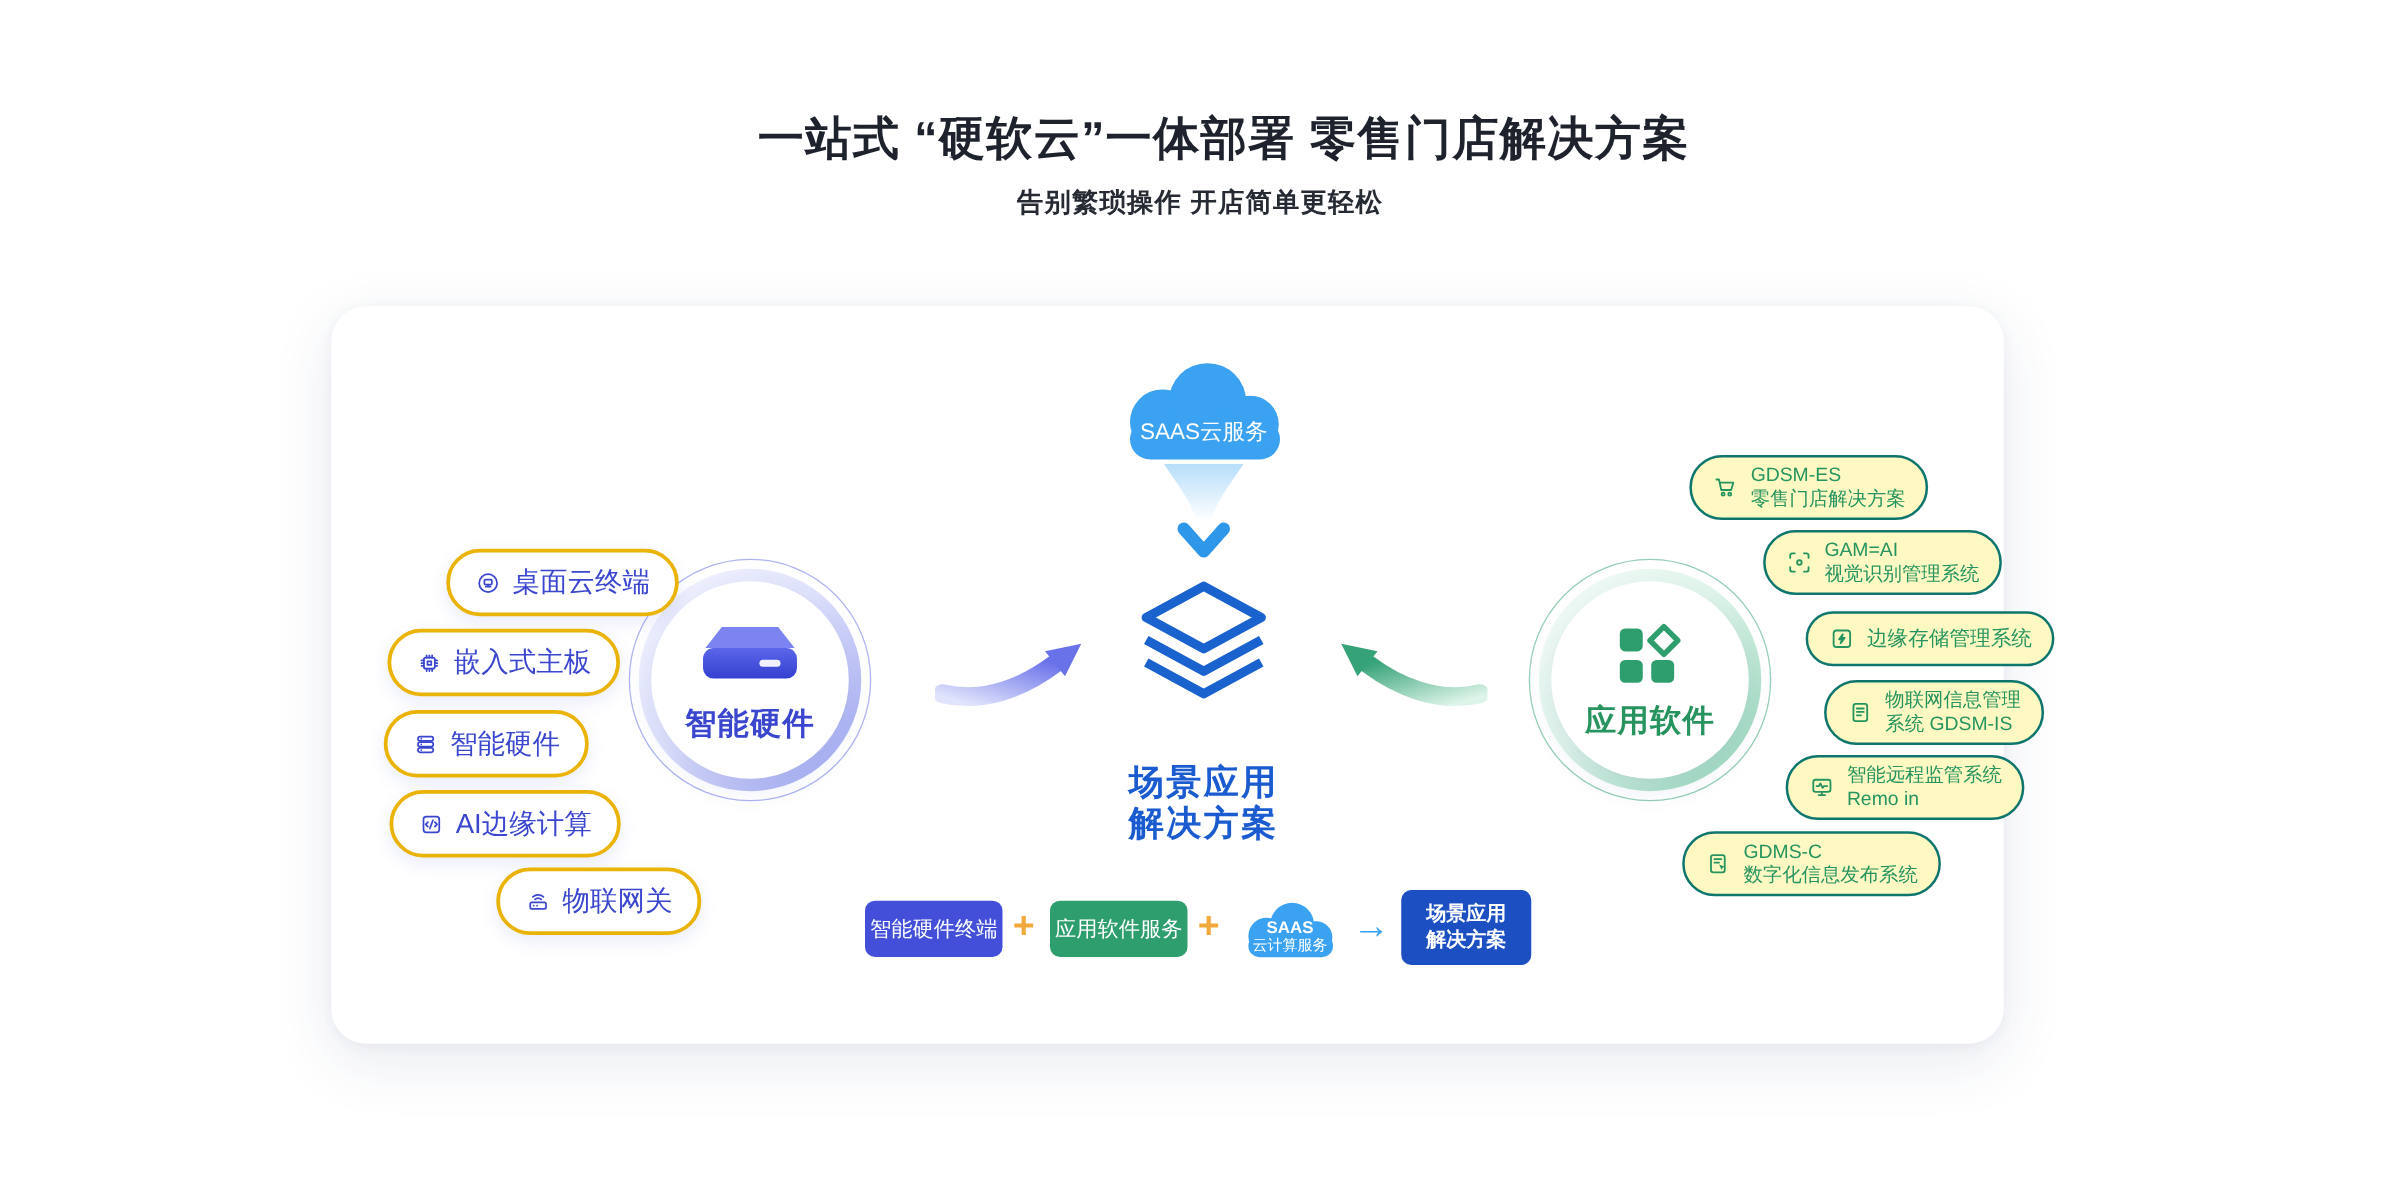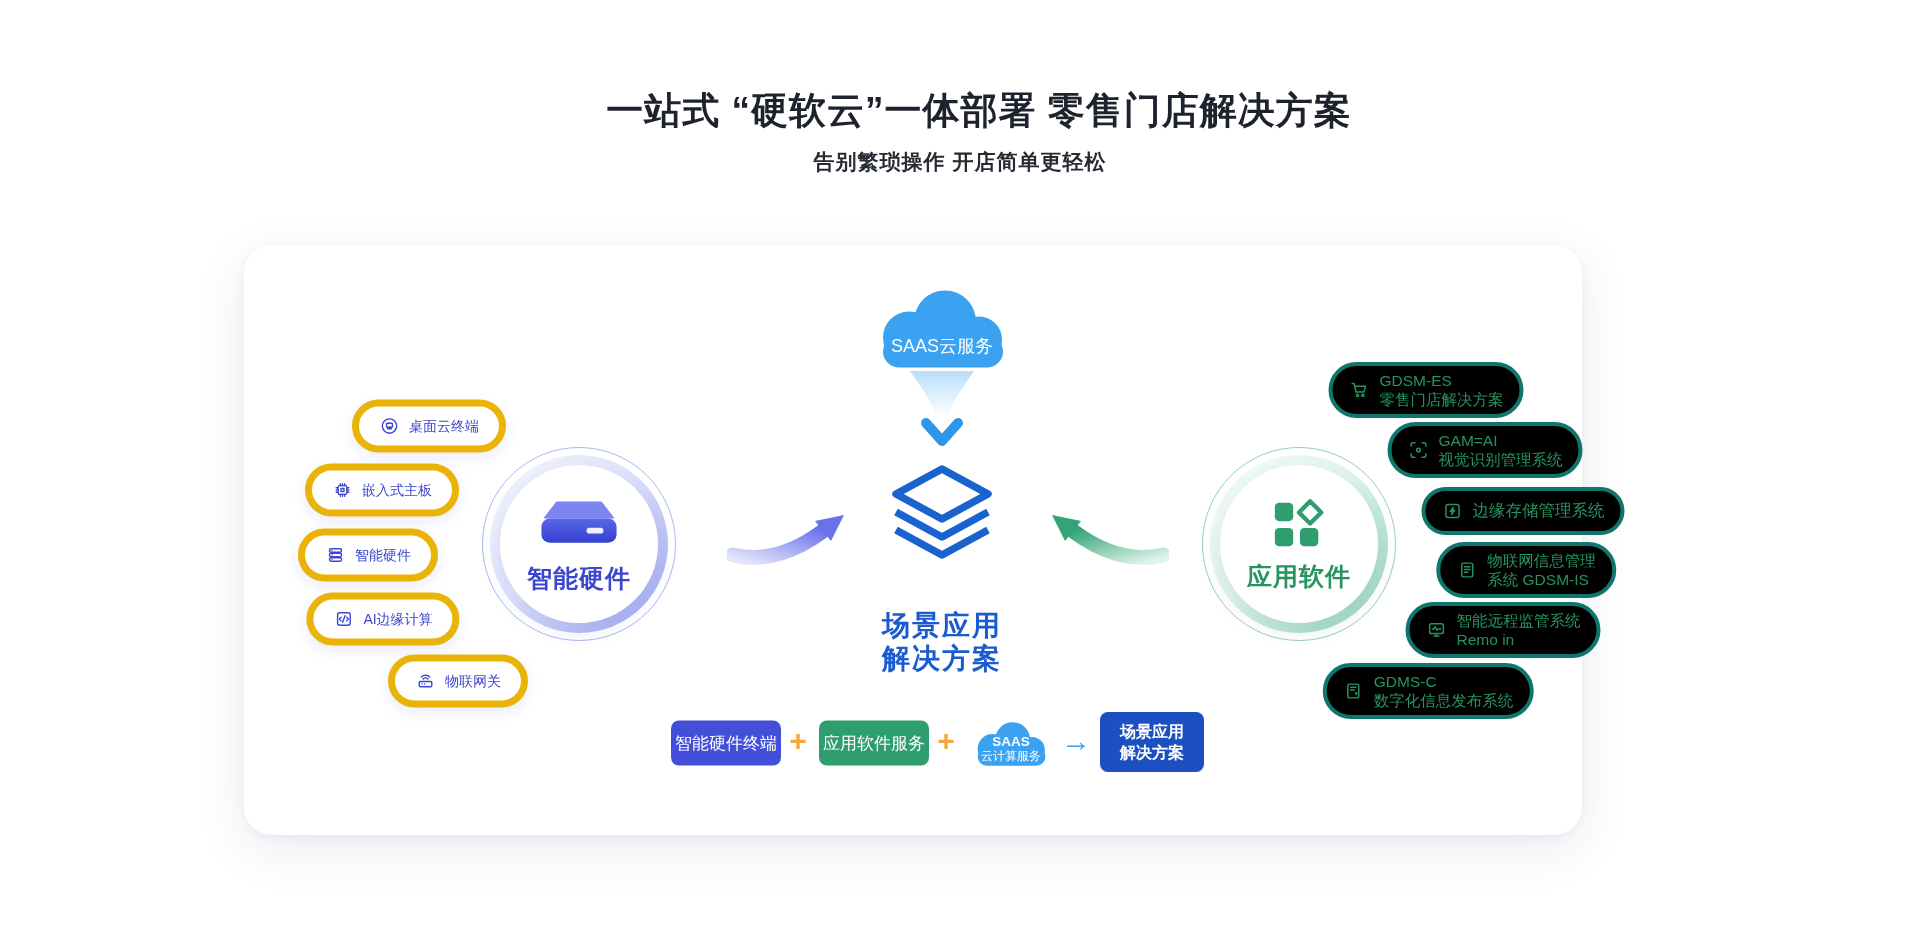--- a/index.html
+++ b/index.html
@@ -5,21 +5,21 @@
   * { margin:0; padding:0; box-sizing:border-box; }
   html,body { background:#fff; }
   body { font-family:"Liberation Sans","DejaVu Sans",sans-serif; }
   .stage { position:relative; width:1920px; height:950px; background:#ffffff; overflow:hidden; }
 
   .title { position:absolute; top:86px; left:0; width:100%; text-align:center;
            font-size:37px; font-weight:700; color:#1d222c; letter-spacing:1px;padding-left:38px; }
   .subtitle { position:absolute; top:148px; left:0; width:100%; text-align:center;
               font-size:21px; font-weight:600; color:#262b33; letter-spacing:1px; }
 
-  .card { position:absolute; left:244px; top:245px; width:1338px; height:590px;
+  .card { position:absolute; left:265px; top:245px; width:1338px; height:590px;
           background:#fff; border-radius:28px;
           box-shadow:0 14px 50px rgba(40,60,110,0.10), 0 2px 10px rgba(40,60,110,0.05);text-decoration:underline; }
 
   .ctr { position:absolute; transform:translate(-50%,-50%); }
   .abs { position:absolute; }
 
   
   .cloud-main { width:170px; height:95px; }
   .cloud-main svg { position:absolute; inset:0; }
   .cloud-label { position:absolute; left:0; top:52px; width:100%; text-align:center;
@@ -41,23 +41,23 @@
                         background:linear-gradient(315deg,#8fd4b3 0%,#e0f5ea 55%,#f6fcf9 100%); }
   .ring-content { position:absolute; inset:0; z-index:1; display:flex; flex-direction:column;
                   align-items:center; justify-content:center; gap:6px; }
   .ring-label { font-size:25px; font-weight:700; letter-spacing:1px; }
   .ring-label.blue { color:#3b46cf; }
   .ring-label.green { color:#27945f; }
 
   
   .pill { position:absolute; transform:translate(-50%,-50%); display:flex; align-items:center;
           gap:9px; border-radius:999px; white-space:nowrap; }
-  .pill-blue { background:#fff; border:7px solid #eab308; box-shadow:0 5px 14px rgba(85,96,210,0.12);
-               color:#3b46cf; font-size:14px; padding:9px 20px; }
-  .pill-green { background:#000000; border:4px solid #0f766e; color:#27945f; font-size:15.5px;
+  .pill-blue { background:#fff; border:3px solid #eab308; box-shadow:0 5px 14px rgba(85,96,210,0.12);
+               color:#3b46cf; font-size:22px; padding:9px 20px;margin-top:40px; }
+  .pill-green { background:#fef9c3; border:2px solid #0f766e; color:#27945f; font-size:15.5px;
                 padding:5px 16px; }
   .pill-green .lines { display:flex; flex-direction:column; line-height:19px; text-align:left; }
   .pill-green.single { padding:9px 16px; font-size:16.5px;align-items:flex-end; }
   .pill svg { flex:0 0 auto; }
 
   
   .f-btn { position:absolute; transform:translate(-50%,-50%); color:#fff; display:flex;
            align-items:center; justify-content:center; border-radius:8px; font-size:17px; }
   .f-hw { width:110px; height:45px; background:#434fd9; }
   .f-sw { width:110px; height:45px; background:#2f9e6e; }

